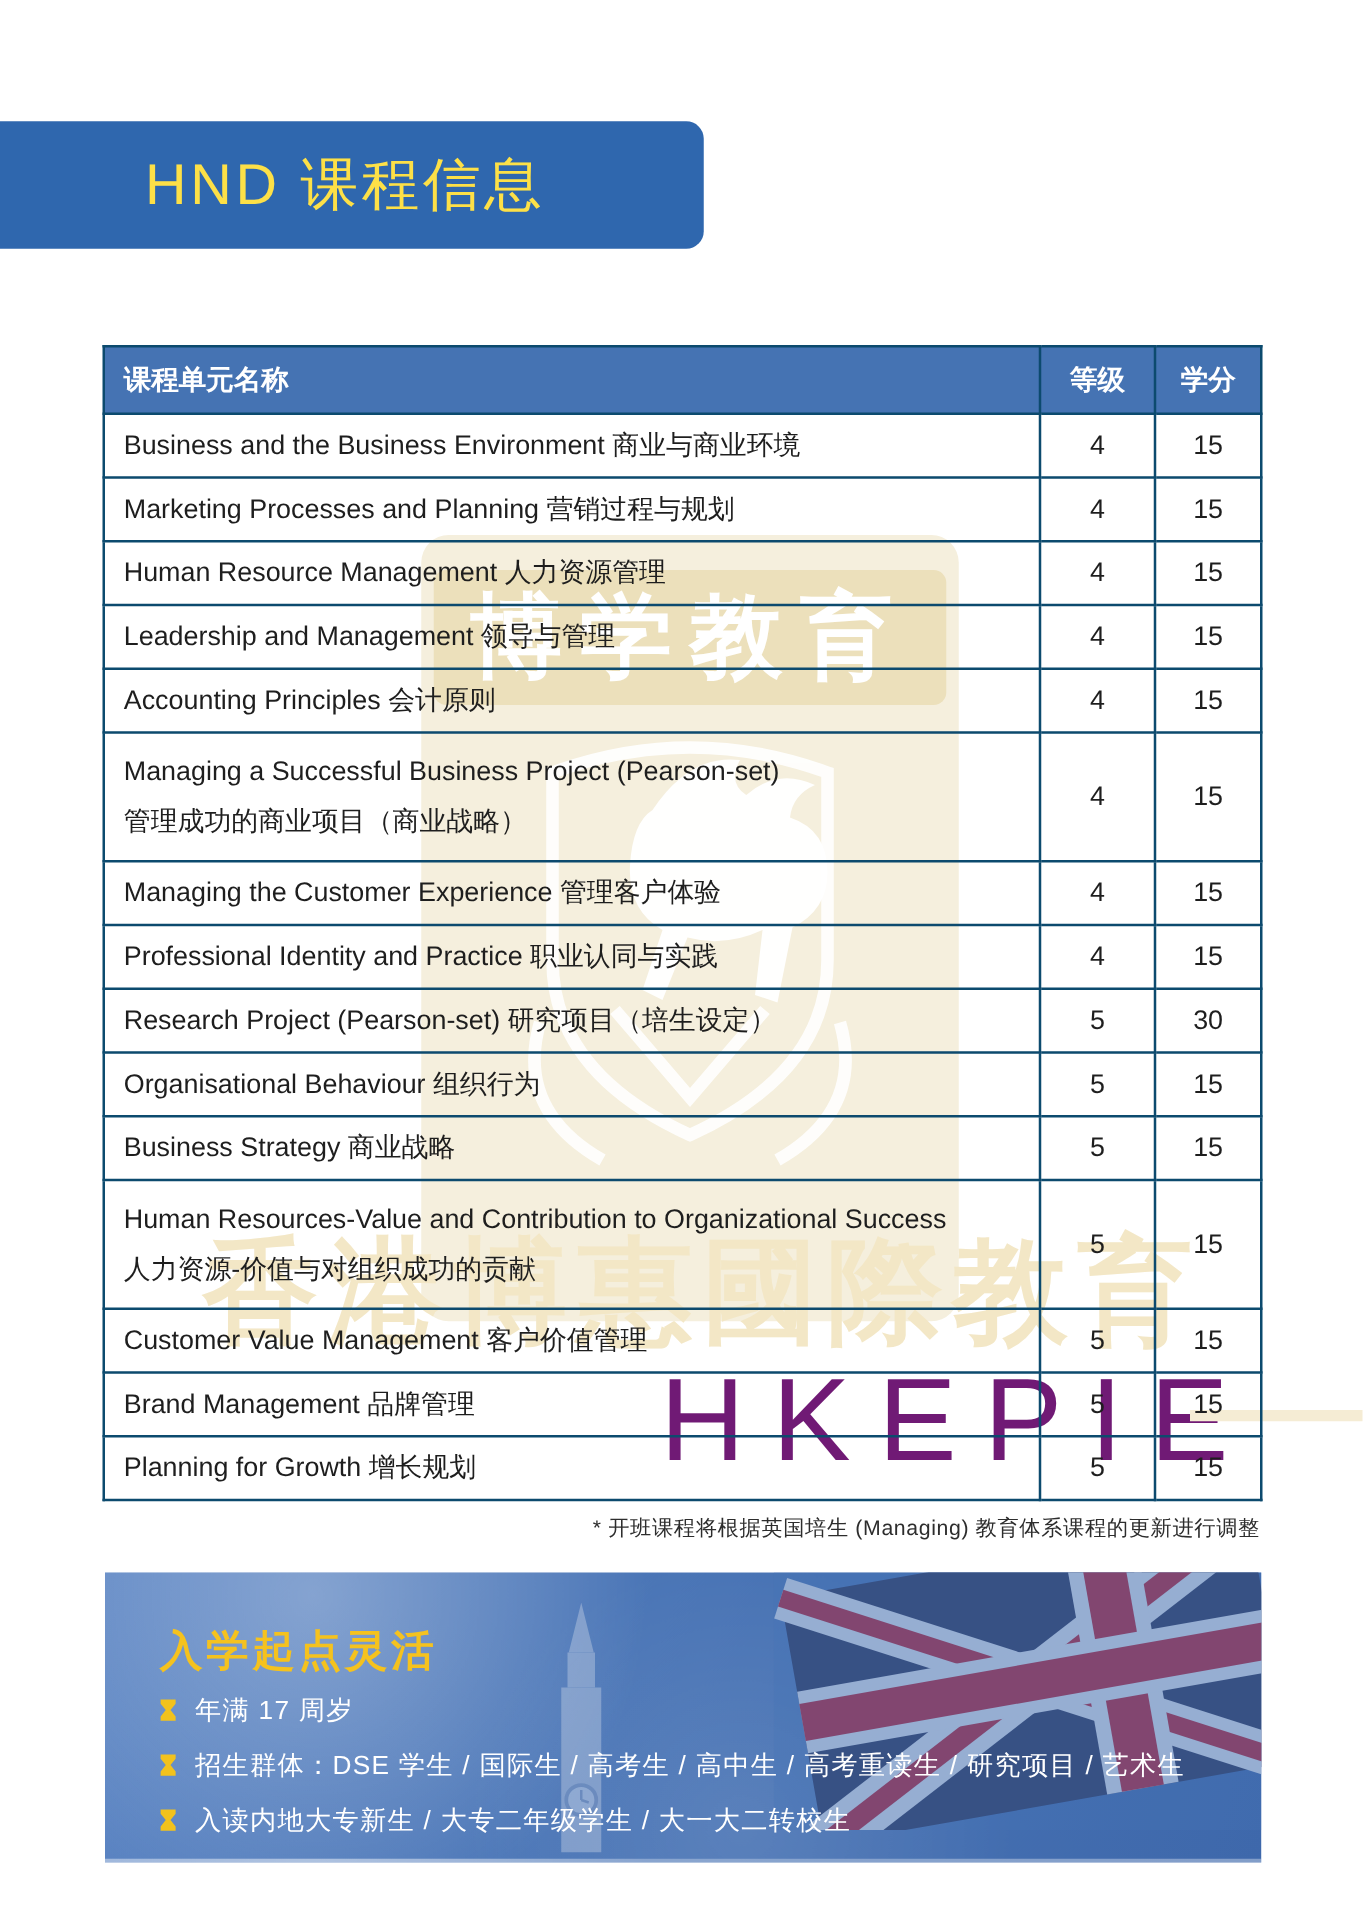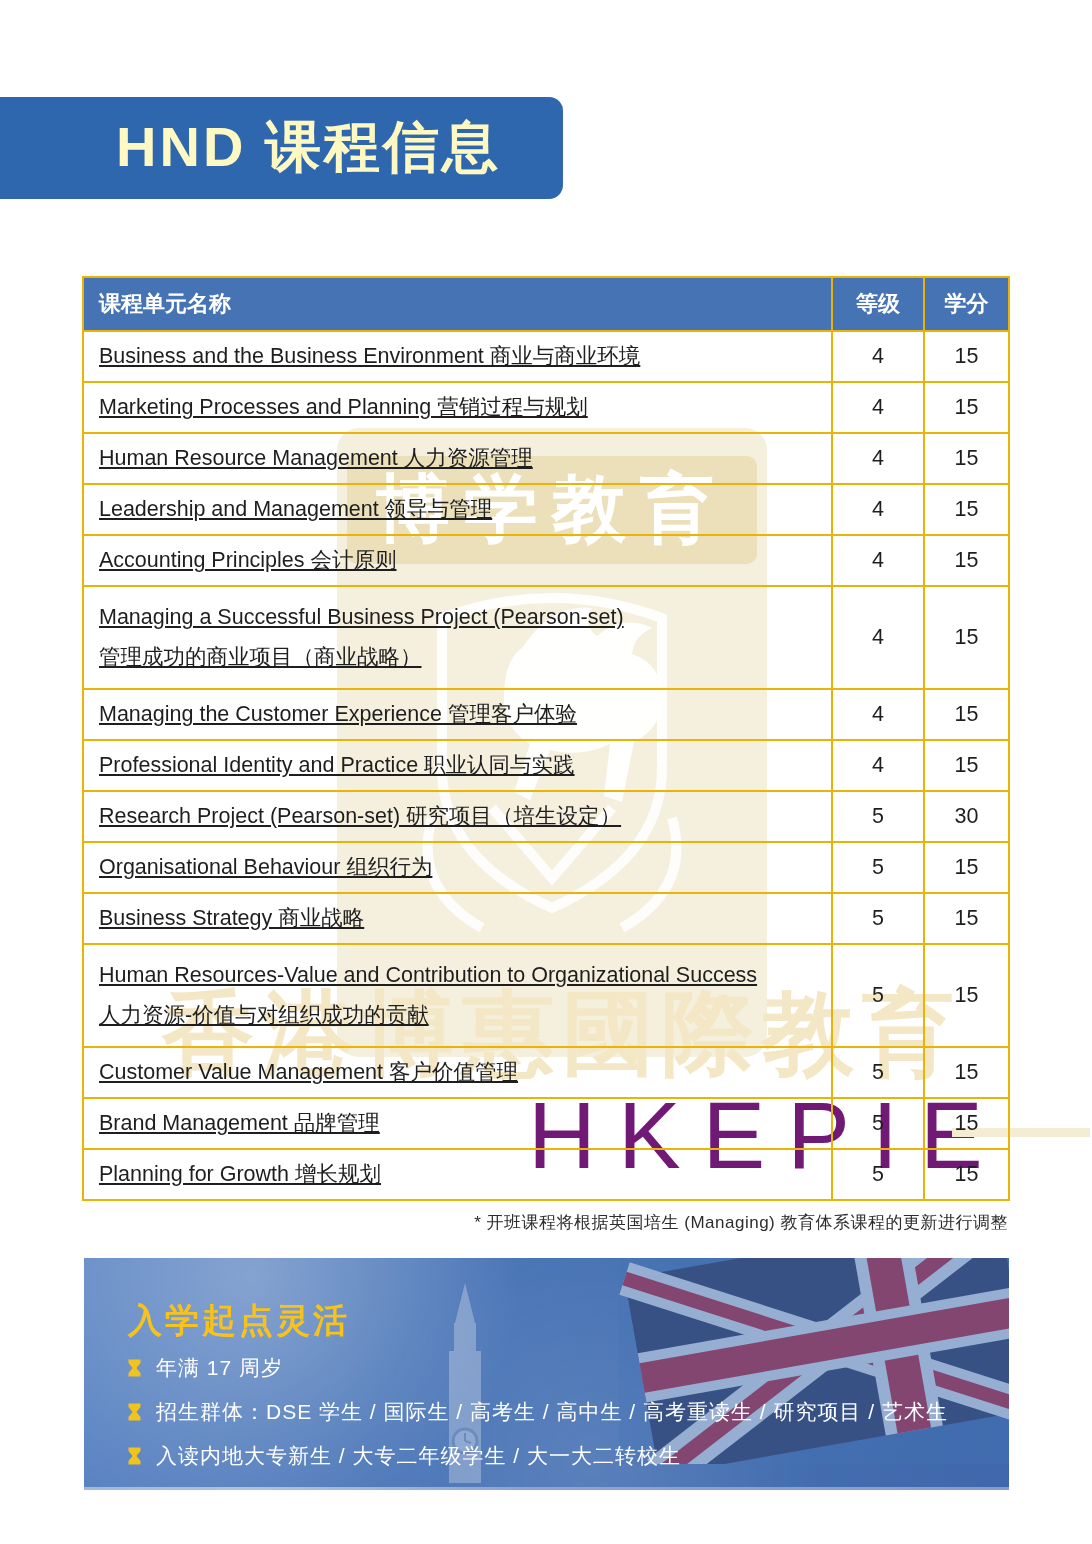--- a/index.html
+++ b/index.html
@@ -9,21 +9,21 @@
   }
 
   
   .banner {
     position:absolute; left:0; top:97px; width:563px; height:102px;
     background:#2f67ae; border-radius:0 14px 14px 0;
     display:flex; align-items:center; box-sizing:border-box; padding-left:116px;
     z-index:3;
   }
   .banner .banner-text {
-    color:#fef9c3; font-size:56px; font-weight:bold; letter-spacing:3px;
+    color:#fde047; font-size:46px; font-weight:normal; letter-spacing:3px;
   }
 
   
   .wm { position:absolute; z-index:0; pointer-events:none; }
   .wm-badge {
     left:337px; top:428px; width:430px; height:629px;
     background:#f5efdd; border-radius:22px;
   }
   .wm-badge-title {
     position:absolute; left:10px; top:28px; width:410px; text-align:center;
@@ -43,32 +43,32 @@
 
   
   table.course-table {
     position:absolute; left:82px; top:276px; width:926px;
     border-collapse:collapse; table-layout:fixed; z-index:2;
     background:transparent;
   }
   .course-table col.c1 { width:749px; }
   .course-table col.c2 { width:92px; }
   .course-table col.c3 { width:85px; }
-  .course-table th, .course-table td { border:2px solid #eab308; }
+  .course-table th, .course-table td { border:2px solid #0c4a6e; }
   .course-table thead th {
     background:#4573b3; color:#ffffff; font-size:22px; font-weight:bold;
     height:52px; padding:0;
   }
   .course-table thead th.h-name { text-align:left; padding-left:15px; }
   .course-table td { color:#1e1e1e; font-size:21.5px; }
   .course-table td.c-name { padding:0 10px 0 15px; }
   .course-table td.c-num { text-align:center; padding:0; }
   .course-table tr.r-single { height:51px; }
   .course-table tr.r-tall { height:103px; }
-  .course-table .line { line-height:1.25;text-decoration:underline; }
+  .course-table .line { line-height:1.25; }
   .course-table .line + .line { margin-top:13px; }
 
   
   .footnote {
     position:absolute; right:84px; top:1211px; font-size:17px; color:#2d2d2d;
     z-index:2; letter-spacing:0.5px;
   }
 
   
   .admission {

